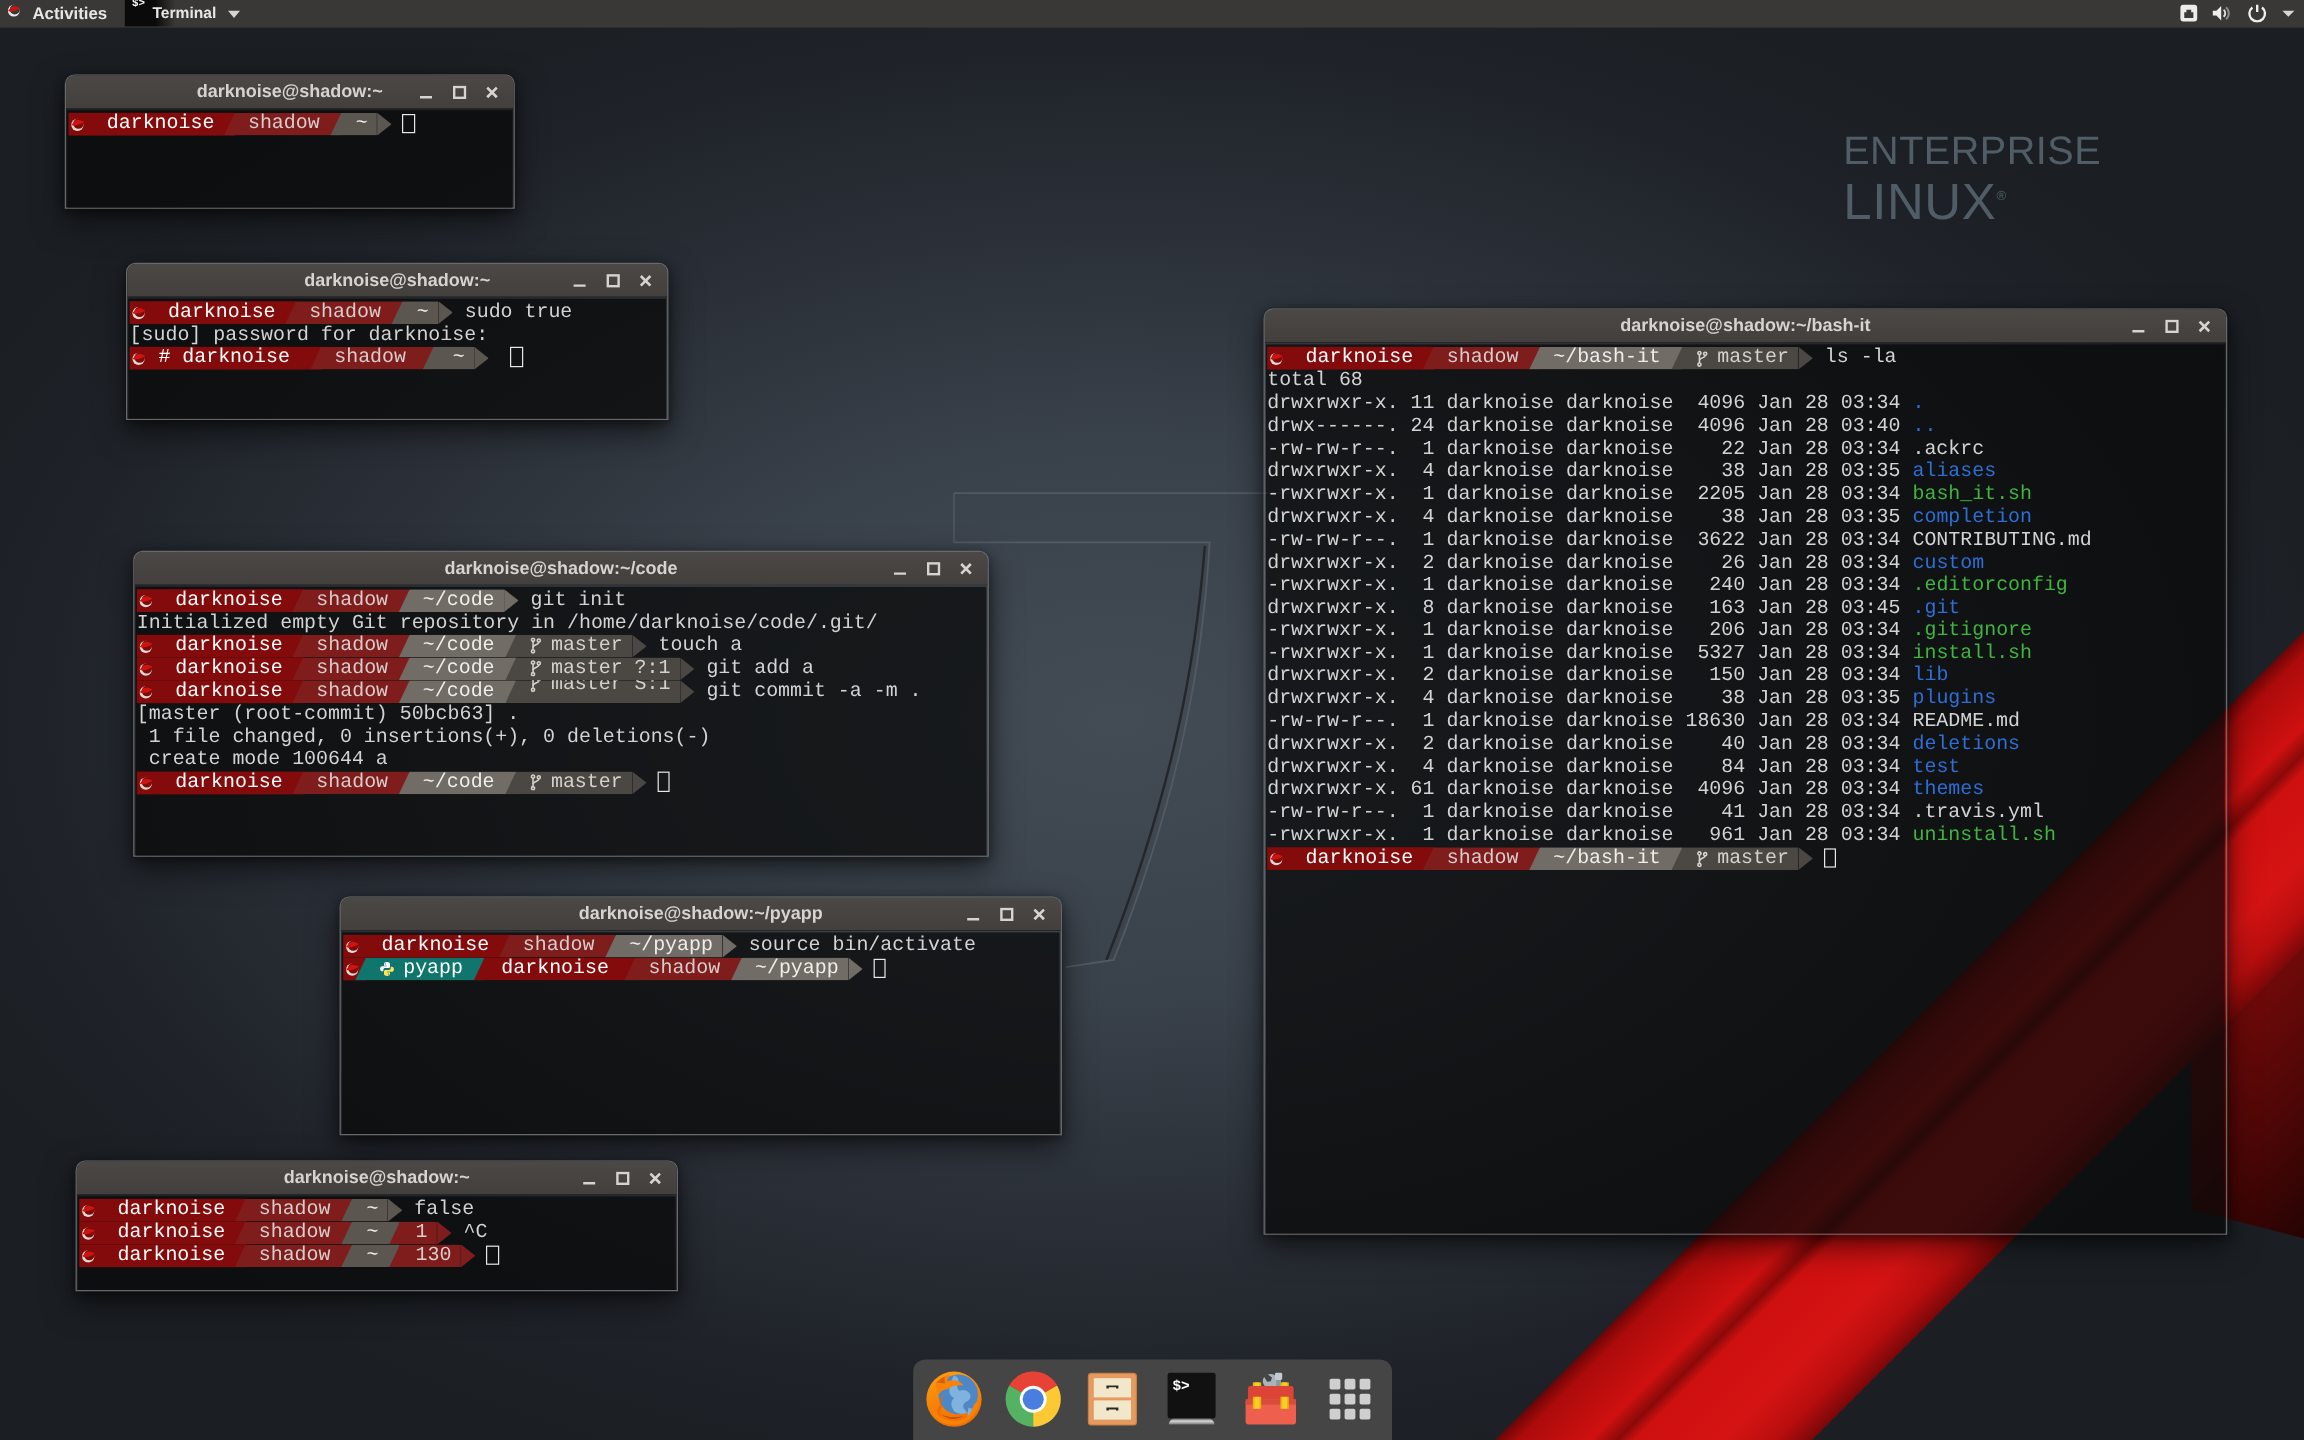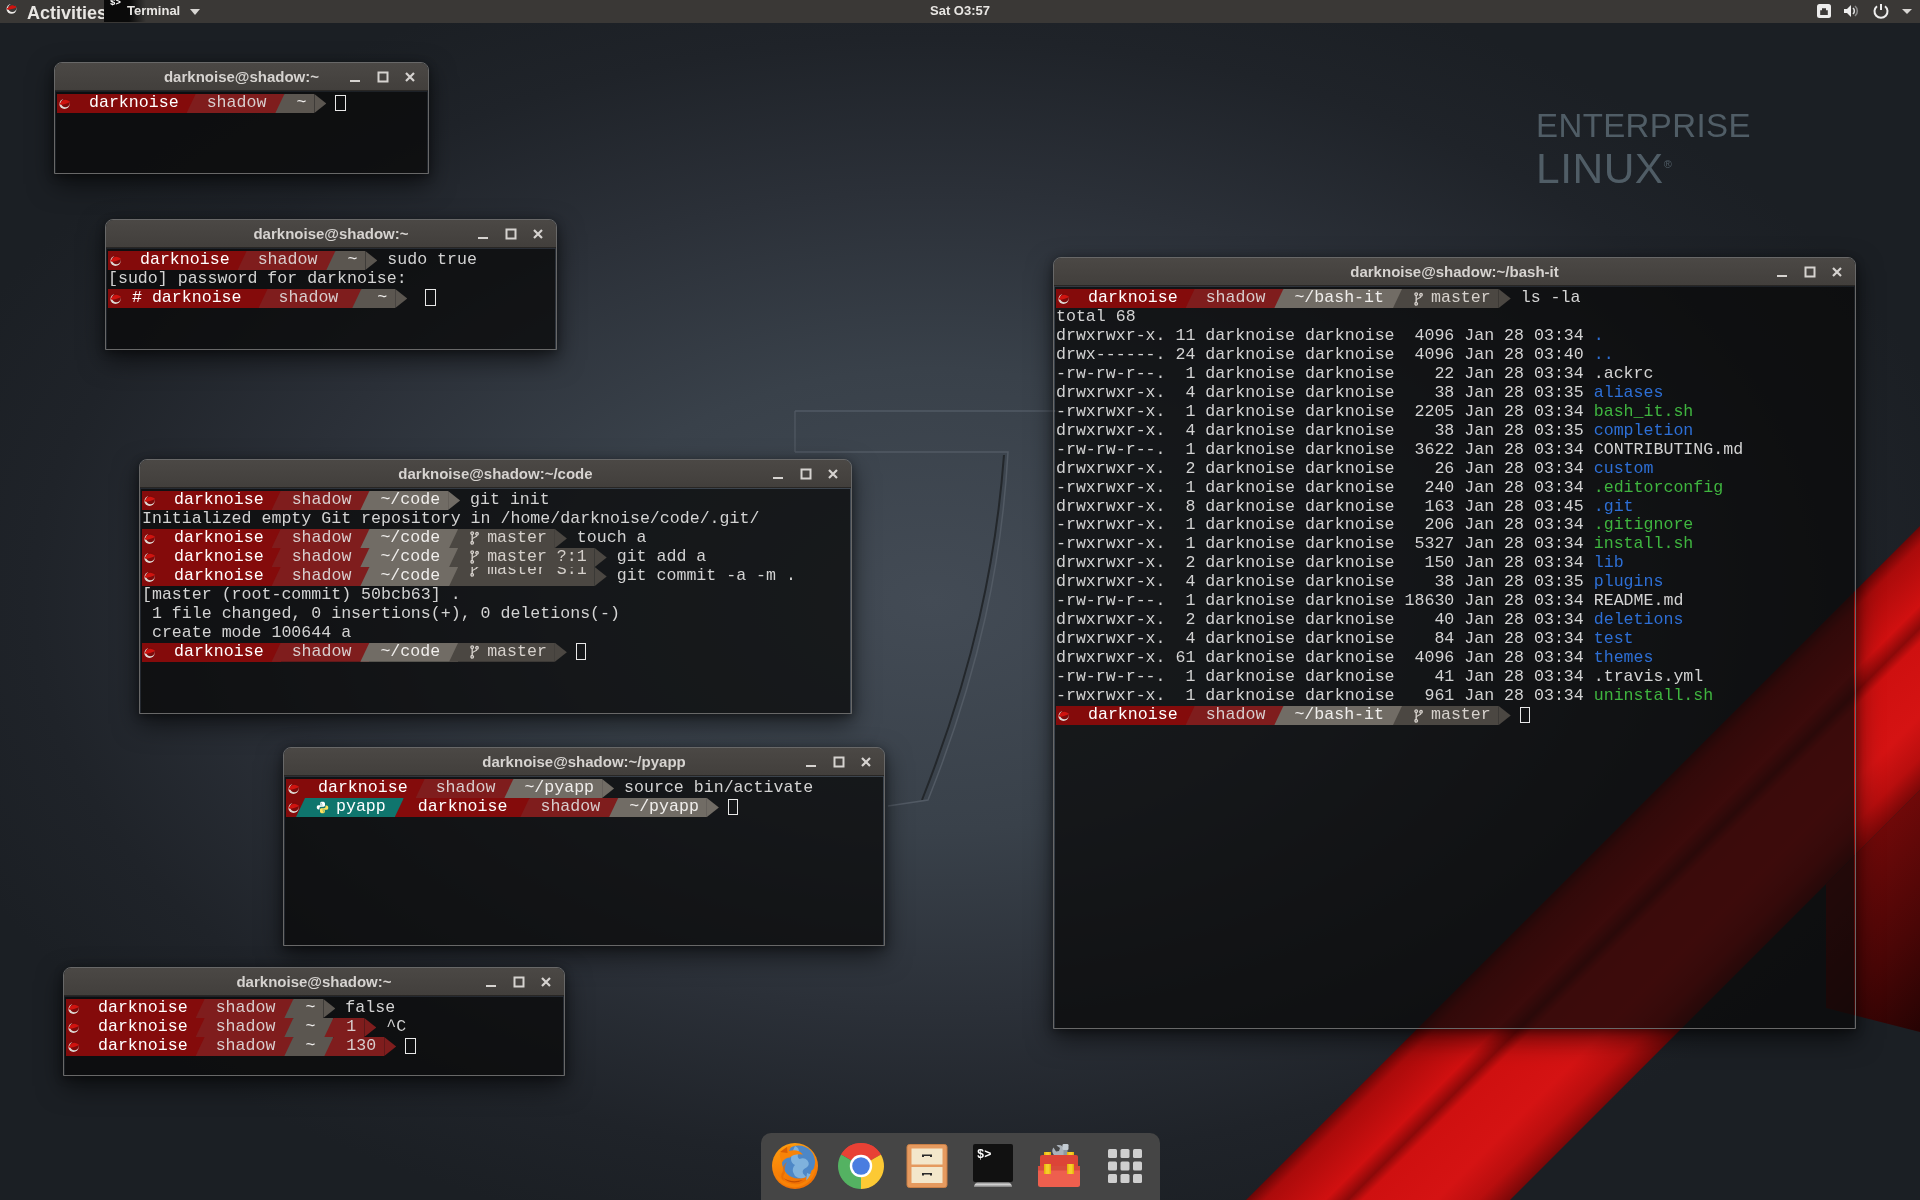--- a/index.html
+++ b/index.html
@@ -1,21 +1,21 @@
 <!DOCTYPE html>
 <html><head>
 <meta charset="utf-8">
 <style>
 * { margin:0; padding:0; box-sizing:border-box; }
 html,body { width:1920px; height:1200px; overflow:hidden; background:#1d2126; }
 body { position:relative; font-family:"Liberation Sans", sans-serif; }
 #wall { position:absolute; left:0; top:0; }
 
 #topbar { position:absolute; left:0; top:0; width:1920px; height:23px; background:#3a3836; z-index:40; color:#e8e6e3; font-size:13px; font-weight:bold; }
-#topbar .act { position:absolute; left:27px; top:3px; font-size:18px; }
+#topbar .act { position:absolute; left:27px; top:3px; font-size:14px; }
 #topbar .hat { position:absolute; left:6px; top:2px; }
 #tico { position:absolute; left:104px; top:0; width:42px; height:22px; background:linear-gradient(90deg,#0a0a0a 0%,#0a0a0a 60%,rgba(10,10,10,0) 100%); }
 #tico span { position:absolute; left:6px; top:-2px; font-size:9px; font-weight:bold; color:#fff; font-family:"Liberation Mono",monospace; }
 #topbar .tlabel { position:absolute; left:127px; top:3px; }
 #topbar .tarrow { position:absolute; left:190px; top:9px; width:0; height:0; border-left:5px solid transparent; border-right:5px solid transparent; border-top:6px solid #d8d6d3; }
 #topbar .clock { position:absolute; left:0; width:1920px; text-align:center; top:3px; }
 #topbar .sysico { position:absolute; top:0; }
 
 #dock { position:absolute; left:761px; top:1133px; width:399px; height:67px; background:#454545; border-radius:10px 10px 0 0; z-index:5; }
 .dico { position:absolute; top:9px; width:48px; height:48px; }
@@ -102,21 +102,20 @@
         <path d="M2.4,7 a5.4,4.3 0 0 1 10.4,0 z" fill="#cf1410"></path>
         <ellipse cx="7.4" cy="7.1" rx="6.6" ry="1.8" fill="#cf1410"></ellipse>
       </g>
     </svg>
   <span class="act">Activities</span>
   <div id="tico">
       <span>$&gt;</span>
     </div>
   <span class="tlabel">Terminal</span>
   <span class="tarrow"></span>
-  <div class="clock">Sat O3:57</div>
   <svg class="sysico" style="right:88px;top:3px;" width="16" height="16" viewBox="0 0 16 16">
       <rect x="1" y="1" width="14" height="14" rx="2.5" fill="#ececec"></rect>
       <path d="M4.2,12 V7.2 h1.8 V5.2 h4 v2 h1.8 V12 z" fill="#3c3a38"></path>
     </svg>
   <svg class="sysico" style="right:60px;top:3px;" width="17" height="16" viewBox="0 0 17 16">
       <path d="M1,6 h3 l4,-4 v12 l-4,-4 h-3 z" fill="#eee"></path>
       <path d="M10,5 a4,4 0 0 1 0,6" fill="none" stroke="#ddd" stroke-width="1.6"></path>
       <path d="M12,3 a6.5,6.5 0 0 1 0,10" fill="none" stroke="#8a8a8a" stroke-width="1.6"></path>
     </svg>
   <svg class="sysico" style="right:31px;top:3px;" width="16" height="16" viewBox="0 0 16 16">
@@ -247,21 +246,21 @@
 [sudo] password for darknoise:
 <span class="pl"><span class="s sf m" style="padding:0 26px 0 2px"><svg class="hat" style="margin-right:11px" viewBox="0 0 11 13">
             <circle cx="5.5" cy="7" r="5.1" fill="#ded9d4"></circle>
             <circle cx="6.4" cy="5.9" r="4.35" fill="#7e0a0a"></circle>
             <g transform="rotate(-14 5.5 5)">
               <path d="M1.4,5.6 a4.2,3.3 0 0 1 8.2,0 z" fill="#cf1410"></path>
               <ellipse cx="5.5" cy="5.7" rx="5.2" ry="1.4" fill="#cf1410"></ellipse>
             </g>
           </svg># darknoise</span><span class="s r sl" style="padding:0 23px 0 20px">shadow</span><span class="s g1 last sl" style="padding:0 8px 0 25px">~</span><span class="s cap g1"></span></span><span class="cur" style="margin-left:18px"></span></pre>
 </div>
-<div class="win" style="left:111px;top:459px;width:713px;height:255px;z-index:10;margin-left:28px;">
+<div class="win" style="left:111px;top:459px;width:713px;height:255px;z-index:10;">
 <div class="tbar">darknoise@shadow:~/code<svg class="bmin" width="14" height="12" viewBox="0 0 14 12">
         <line x1="2" y1="10" x2="12" y2="10" stroke="#d6d3d0" stroke-width="2"></line>
       </svg><svg class="bmax" width="12" height="12" viewBox="0 0 12 12">
         <rect x="1.5" y="1.5" width="9" height="9" fill="none" stroke="#d6d3d0" stroke-width="2"></rect>
       </svg><svg class="bcls" width="12" height="12" viewBox="0 0 12 12">
         <path d="M2,2 L10,10 M10,2 L2,10" stroke="#d6d3d0" stroke-width="2.2"></path>
       </svg></div>
 <pre class="term"><span class="pl"><span class="s sf m"><svg class="hat" viewBox="0 0 11 13">
             <circle cx="5.5" cy="7" r="5.1" fill="#ded9d4"></circle>
             <circle cx="6.4" cy="5.9" r="4.35" fill="#7e0a0a"></circle>

